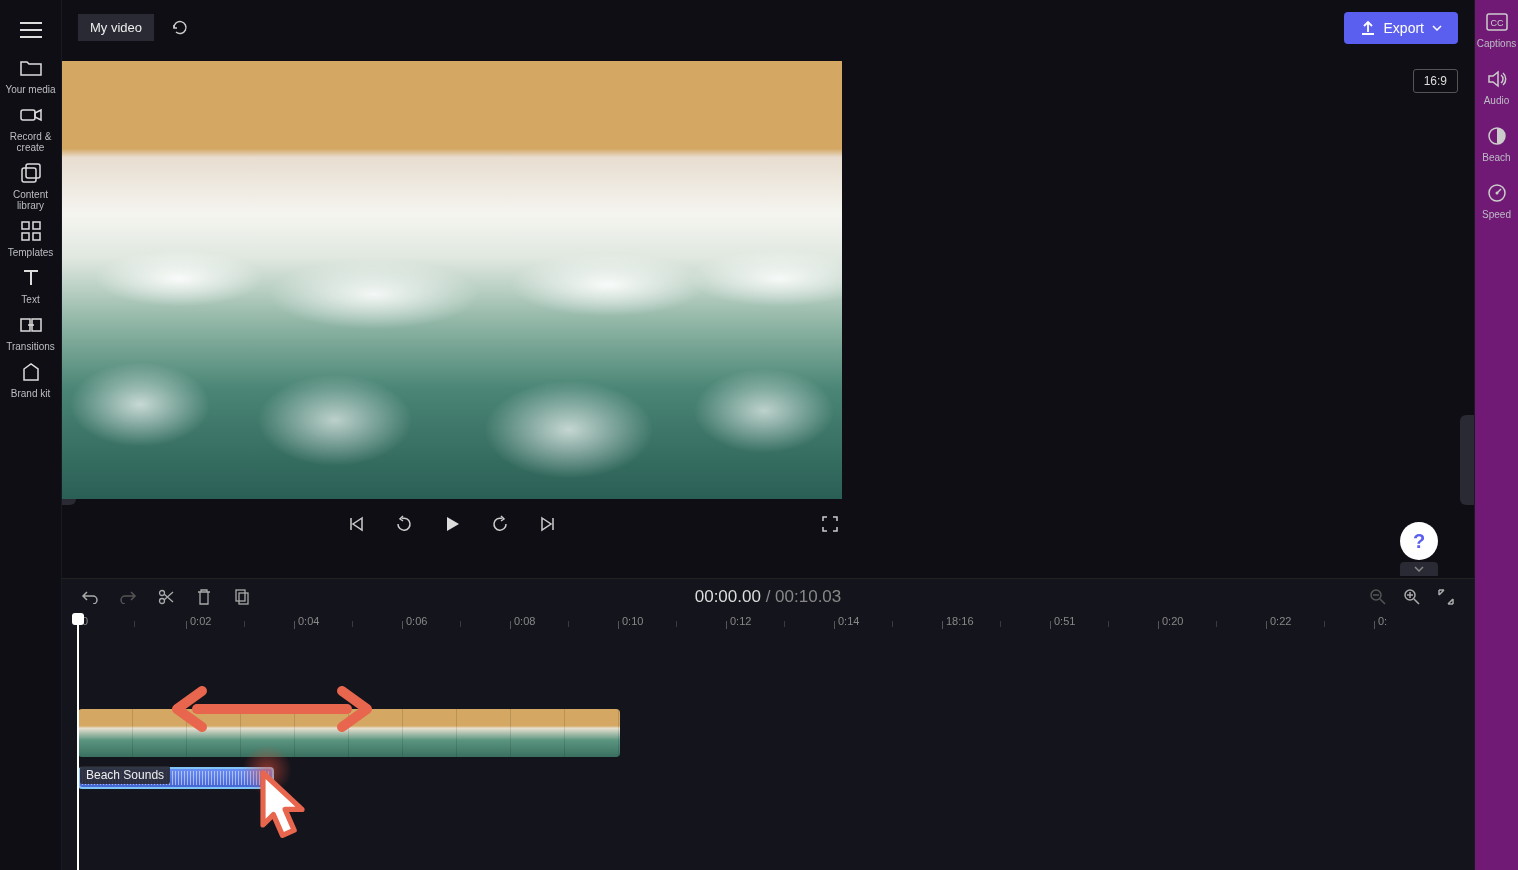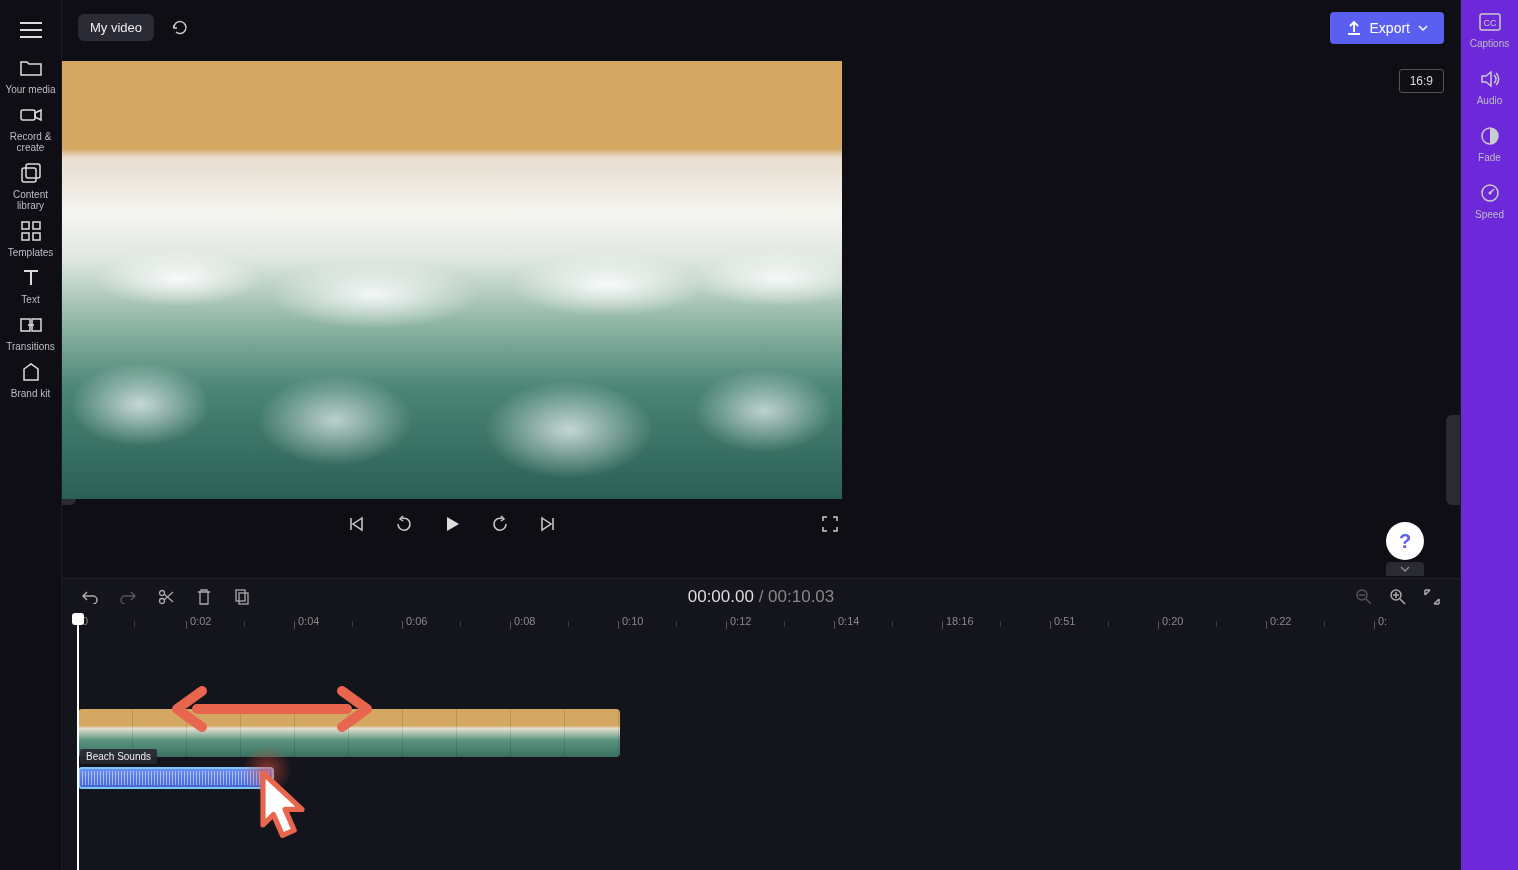--- a/index.html
+++ b/index.html
@@ -62,21 +62,21 @@
   .top-bar {
     height: 55px;
     display: flex;
     align-items: center;
     padding: 0 16px;
     gap: 12px;
   }
   .project-title {
     background: #2a2a35;
     padding: 6px 12px;
-    border-radius: 6px;
+    border-radius: 0;
     font-size: 13px;
     color: #eee;
   }
   .refresh-btn {
     width: 28px; height: 28px;
     display: flex; align-items: center; justify-content: center;
     cursor: pointer;
   }
   .top-bar .spacer { flex: 1; }
   .export-btn {
@@ -318,24 +318,24 @@
   .video-track::after {
     content: '';
     position: absolute;
     inset: 0;
     background-image: repeating-linear-gradient(90deg,
       rgba(0,0,0,0.12) 0 1px, transparent 1px 54px);
   }
   .audio-label {
     position: absolute;
     left: 18px;
-    top: 104px;
+    top: 121px;
     background: rgba(40,40,50,0.9);
     padding: 2px 6px;
-    font-size: 10px;
+    font-size: 12px;
     color: #eee;
     z-index: 3;
     border-radius: 2px;
   }
   .audio-track {
     position: absolute;
     left: 16px;
     top: 122px;
     width: 196px;
     height: 22px;
@@ -375,22 +375,22 @@
     top: 100px;
     width: 50px; height: 50px;
     background: radial-gradient(circle, rgba(230,80,60,0.55), transparent 70%);
     border-radius: 50%;
     z-index: 9;
     pointer-events: none;
   }
 
   
   .right-sidebar {
-    width: 58px;
-    background: #6d28d9;
+    width: 44px;
+    background: #701a75;
     display: flex;
     flex-direction: column;
     align-items: center;
     padding-top: 10px;
     gap: 18px;
     border-left: 1px solid #1a1a24;
   }
   .right-sidebar .r-item {
     width: 54px;
     display: flex;
@@ -696,21 +696,21 @@
     </div>
     <span class="label">Audio</span>
   </div>
   <div class="r-item">
     <div class="icon">
       <svg width="20" height="20" viewBox="0 0 20 20">
           <circle cx="10" cy="10" r="8" fill="none" stroke="#ccc" stroke-width="1.5"></circle>
           <path d="M10 2 A8 8 0 0 1 10 18 Z" fill="#ccc"></path>
         </svg>
     </div>
-    <span class="label">Fade</span>
+    <span class="label">Beach</span>
   </div>
   <div class="r-item">
     <div class="icon">
       <svg width="20" height="20" viewBox="0 0 20 20">
           <circle cx="10" cy="10" r="8" fill="none" stroke="#ccc" stroke-width="1.5"></circle>
           <path d="M10 10 L14 6" stroke="#ccc" stroke-width="1.5"></path>
           <circle cx="10" cy="10" r="1.5" fill="#ccc"></circle>
         </svg>
     </div>
     <span class="label">Speed</span>

